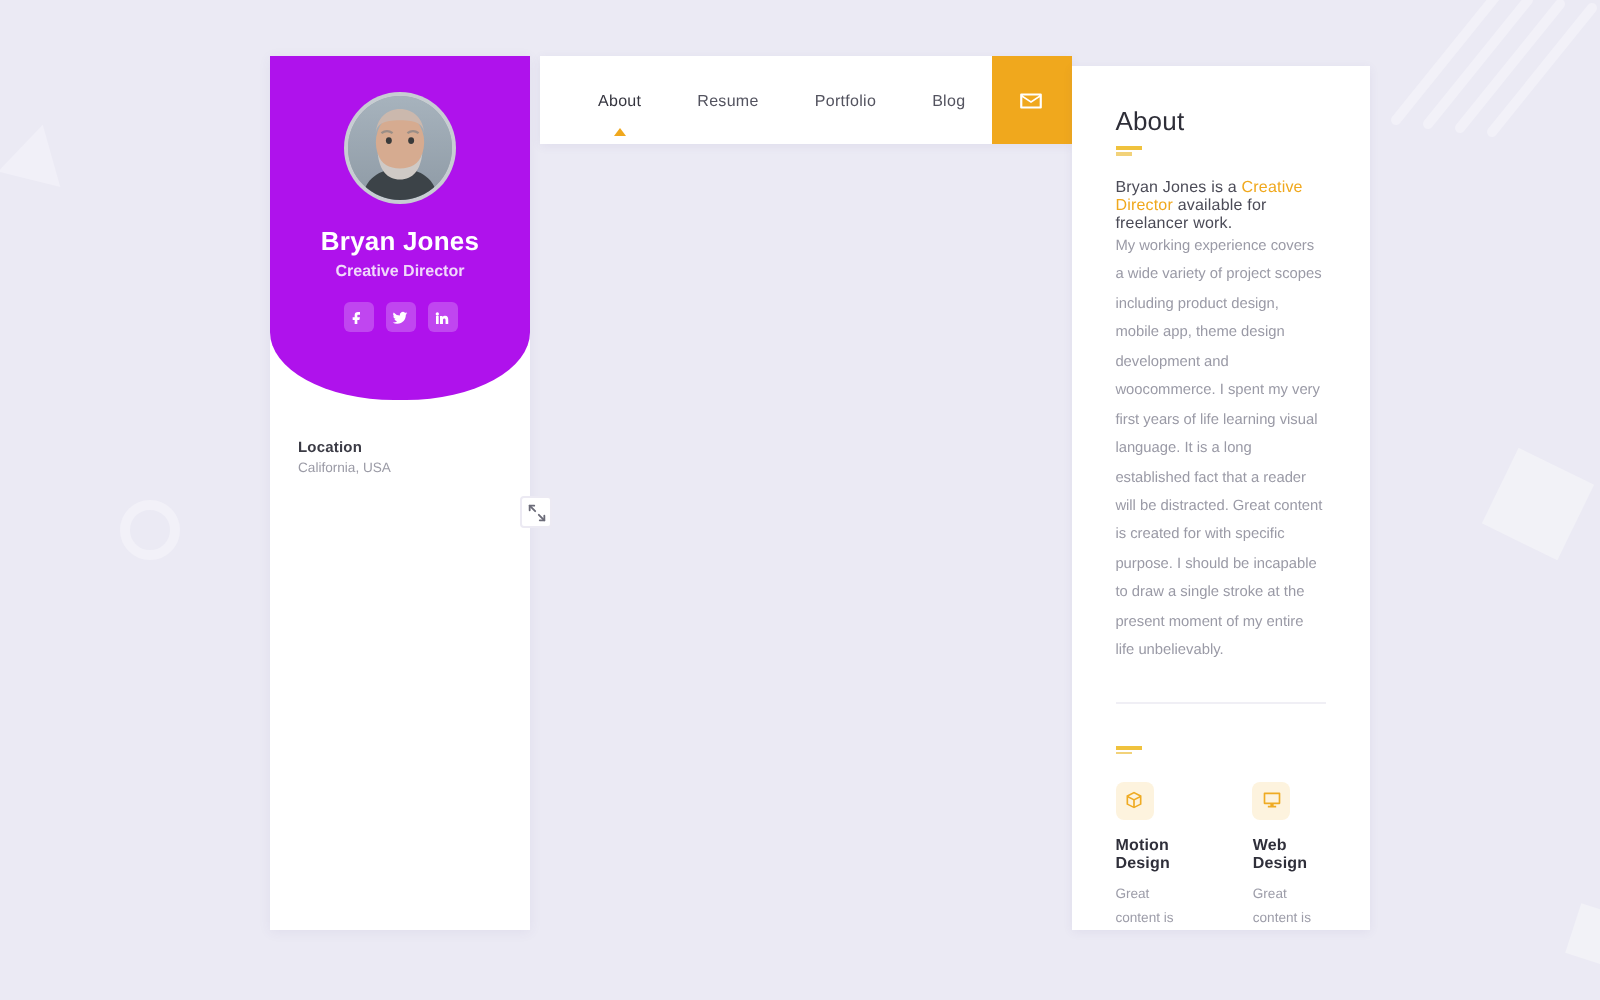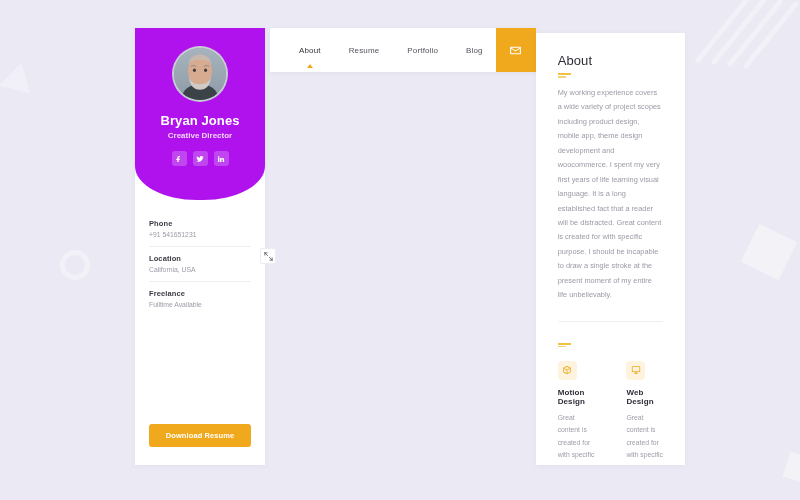--- a/index.html
+++ b/index.html
@@ -250,21 +250,20 @@
 
   .lead {
     margin-top: 14px;
     font-size: 8px;
     color: #4b4b57;
     letter-spacing: 0.1px;
   }
   .lead .hl { color: #f0a81d; }
 
   .body-copy {
-    margin-top: 11px;
     font-size: 7.4px;
     line-height: 1.95;
     color: #9a9aa6;
     max-width: 375px;
   }
 
   
   .services-grid {
     margin-top: 16px;
     display: grid;
@@ -372,36 +371,25 @@
                 <path d="M4.98 3.5A2.5 2.5 0 1 1 2.5 6 2.5 2.5 0 0 1 4.98 3.5zM3 8.98h4V21H3zM9 8.98h3.8v1.64h.05A4.17 4.17 0 0 1 16.6 8.7c4 0 4.74 2.62 4.74 6.03V21h-4v-5.4c0-1.29-.02-2.95-1.8-2.95s-2.07 1.4-2.07 2.85V21H9z"></path>
               </svg>
           </a>
         </div>
 
       </div>
     </div>
 
     <div class="contact-list">
       <div class="contact-item">
-        <div class="contact-label">Phone</div>
-        <div class="contact-value">+91 541651231</div>
-      </div>
-      <div class="contact-item">
         <div class="contact-label">Location</div>
         <div class="contact-value">California, USA</div>
       </div>
-      <div class="contact-item">
-        <div class="contact-label">Freelance</div>
-        <div class="contact-value">Fulltime Available</div>
-      </div>
     </div>
 
-    <div class="sidebar-footer">
-      <button class="download-btn">Download Resume</button>
-    </div>
 
   </aside>
 
   <div class="main">
 
     <nav class="navbar">
       <div class="nav-items">
         <div class="nav-item active">
           <span>About</span>
           <span class="nav-caret"></span>
@@ -422,20 +410,23 @@
             <path d="M3 5h18a1 1 0 0 1 1 1v12a1 1 0 0 1-1 1H3a1 1 0 0 1-1-1V6a1 1 0 0 1 1-1zm1.3 2L12 12l7.7-5zM4 8.6V17h16V8.6l-8 5.2z"></path>
           </svg>
       </button>
     </nav>
 
     <main class="content">
 
       <section class="section">
         <h2 class="section-title">About</h2>
         <div class="title-rule"></div>
+        <p class="lead">
+          <span>Bryan Jones is a </span><span class="hl">Creative Director</span><span> available for freelancer work.</span>
+        </p>
         <p class="body-copy">My working experience covers a wide variety of project scopes including product design, mobile app, theme design development and woocommerce. I spent my very first years of life learning visual language. It is a long established fact that a reader will be distracted. Great content is created for with specific purpose. I should be incapable to draw a single stroke at the present moment of my entire life unbelievably.</p>
         <div class="divider-row"></div>
       </section>
 
       <section class="section services">
         <div class="title-rule"></div>
 
         <div class="services-grid">
 
           <div>

